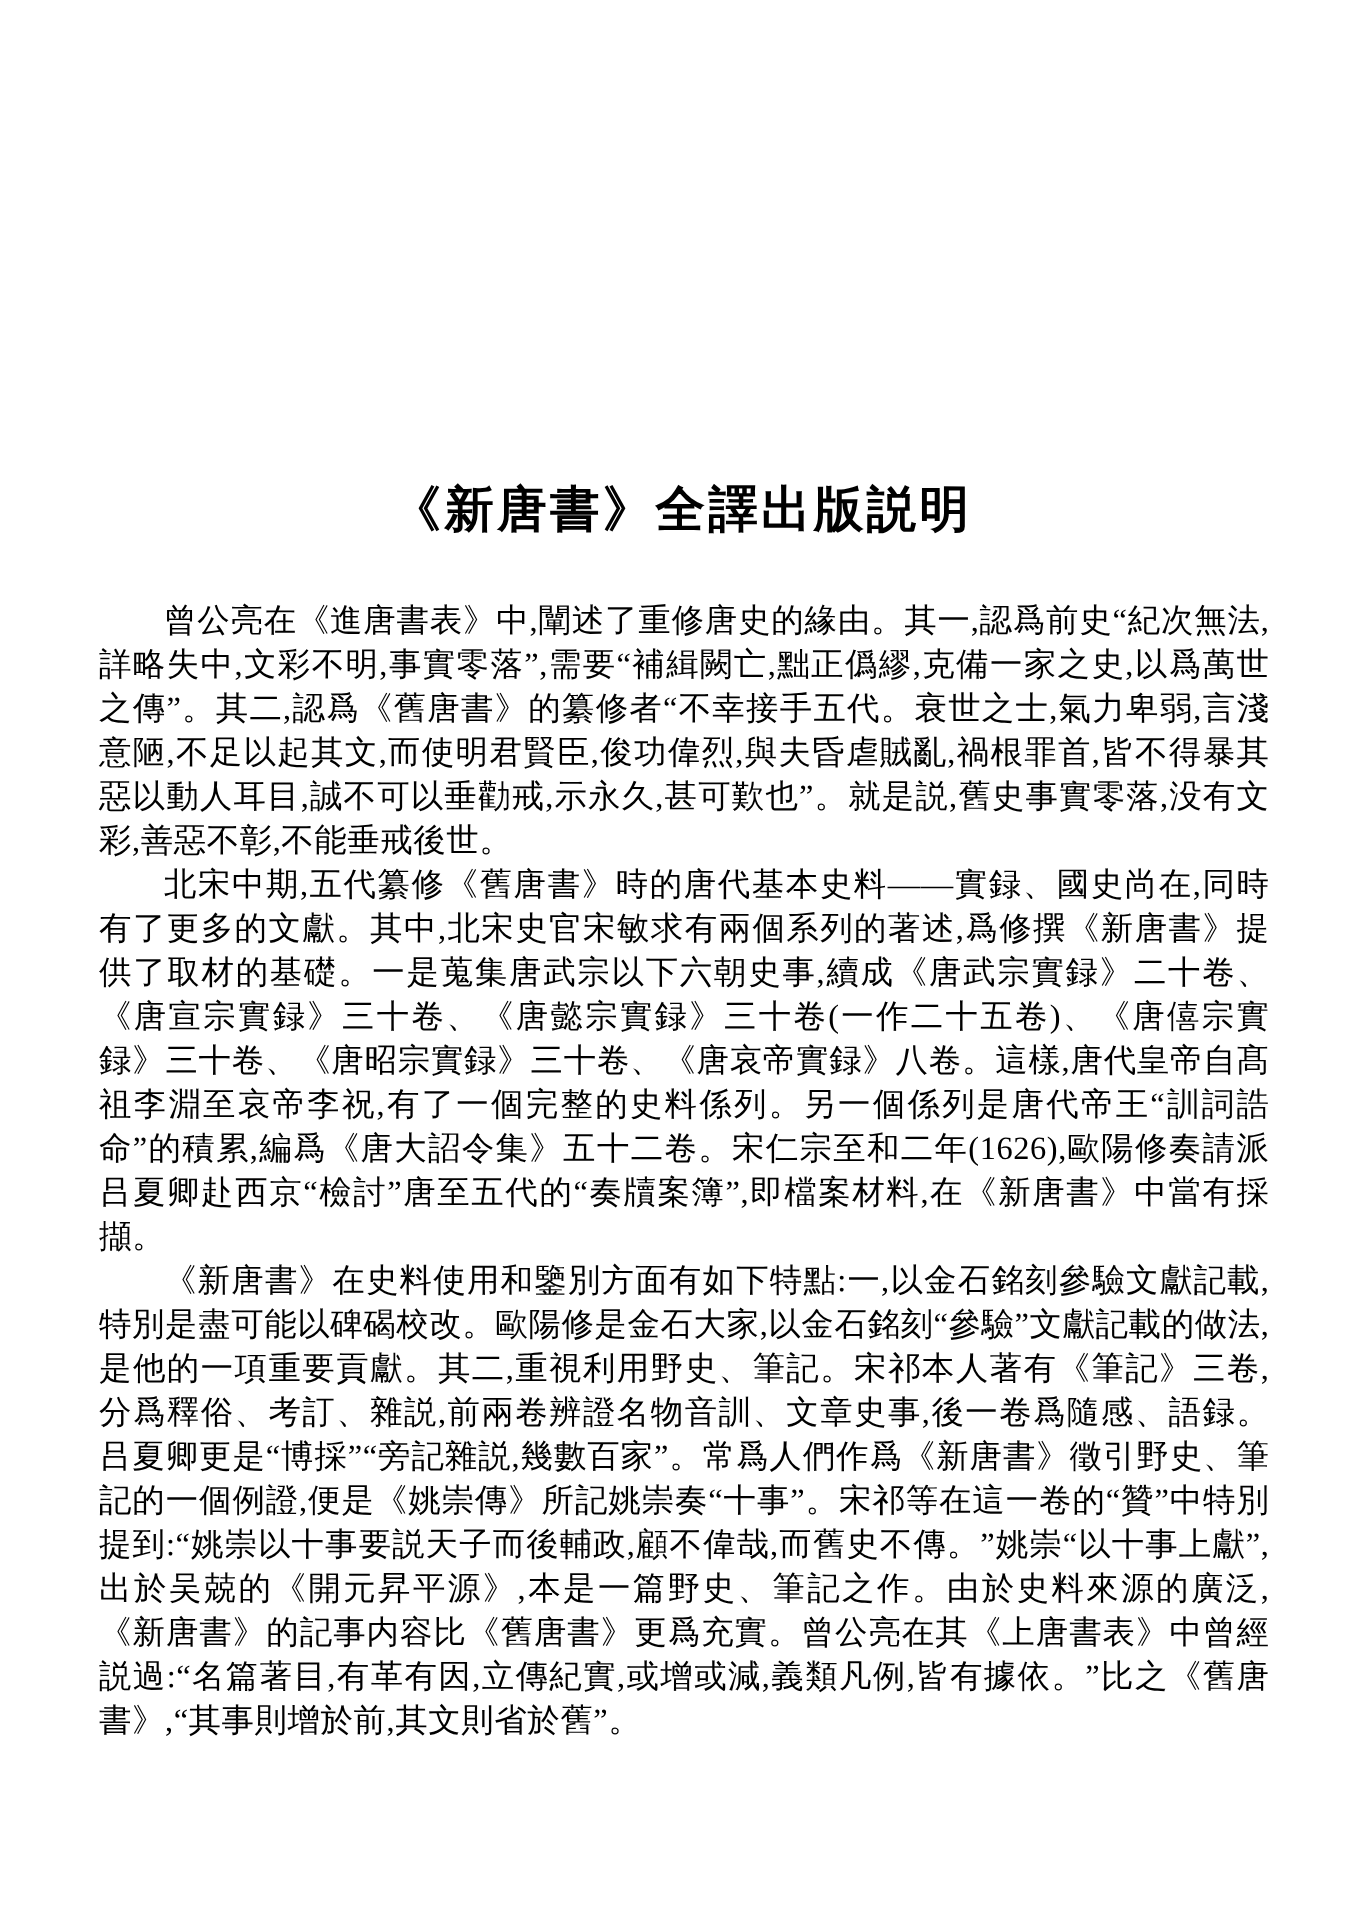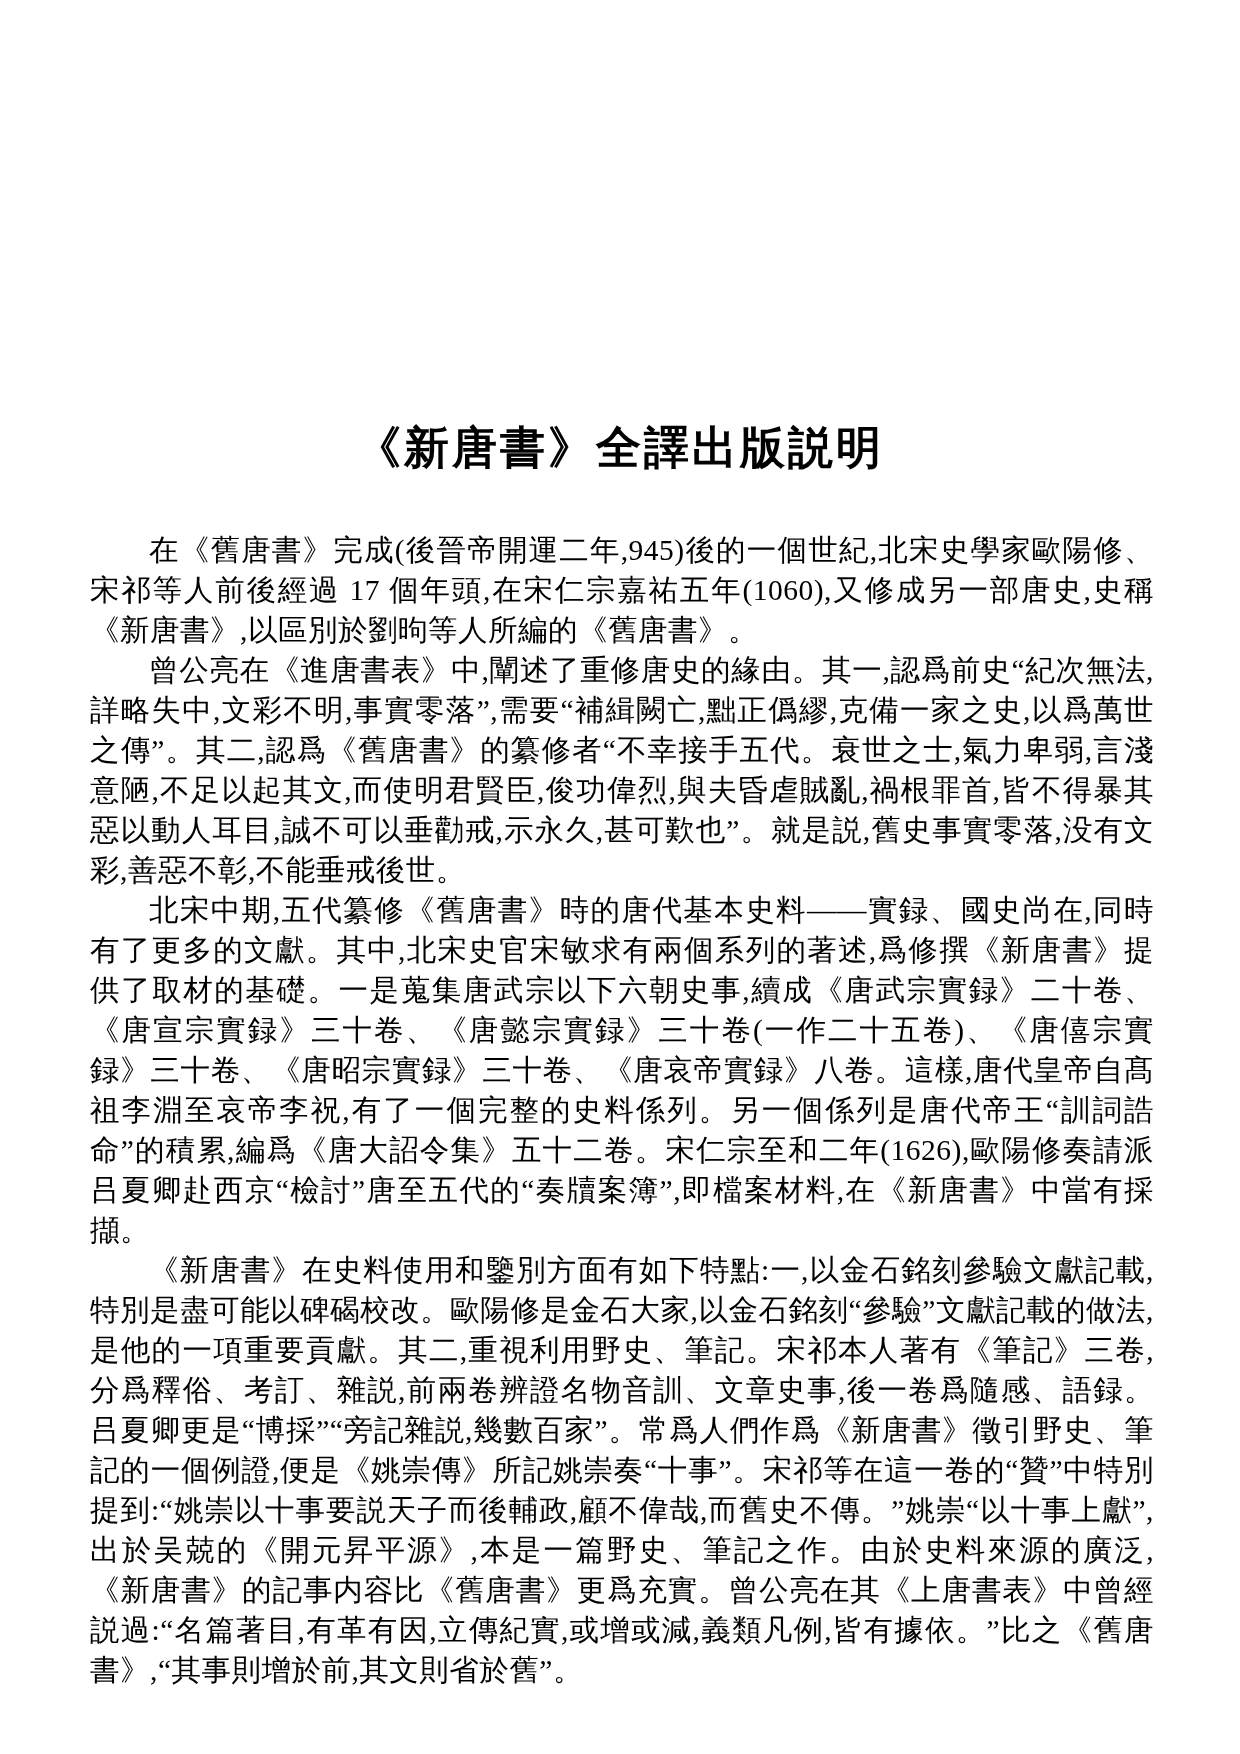--- a/index.html
+++ b/index.html
@@ -12,21 +12,21 @@
     width: 1240px;
     height: 1754px;
     margin: 0 auto;
     background: #ffffff;
     color: #000000;
     font-family: "Liberation Serif", "DejaVu Serif", serif;
     box-sizing: border-box;
     overflow: hidden;
   }
   .doc-title {
-    margin: 0;
+    margin: 15px;
     padding-top: 424px;
     text-align: center;
     font-size: 45px;
     font-weight: bold;
     letter-spacing: 3px;
     line-height: 1.1;
     color: #000000;
   }
   .doc-body {
     margin: 56px 86px 0 90px;
@@ -41,18 +41,17 @@
     padding: 0;
     text-indent: 2em;
   }
 </style>
 </head>
 <body>
 
 <div class="page">
   <h1 class="doc-title">《新唐書》全譯出版説明</h1>
   <div class="doc-body">
-    <p>在《舊唐書》完成(後晉帝開運二年,945)後的一個世紀,北宋史學家歐陽修、宋祁等人前後經過 17 個年頭,在宋仁宗嘉祐五年(1060),又修成另一部唐史,史稱《新唐書》,以區別於劉昫等人所編的《舊唐書》。</p>
     <p>曾公亮在《進唐書表》中,闡述了重修唐史的緣由。其一,認爲前史“紀次無法,詳略失中,文彩不明,事實零落”,需要“補緝闕亡,黜正僞繆,克備一家之史,以爲萬世之傳”。其二,認爲《舊唐書》的纂修者“不幸接手五代。衰世之士,氣力卑弱,言淺意陋,不足以起其文,而使明君賢臣,俊功偉烈,與夫昏虐賊亂,禍根罪首,皆不得暴其惡以動人耳目,誠不可以垂勸戒,示永久,甚可歎也”。就是説,舊史事實零落,没有文彩,善惡不彰,不能垂戒後世。</p>
     <p>北宋中期,五代纂修《舊唐書》時的唐代基本史料——實録、國史尚在,同時有了更多的文獻。其中,北宋史官宋敏求有兩個系列的著述,爲修撰《新唐書》提供了取材的基礎。一是蒐集唐武宗以下六朝史事,續成《唐武宗實録》二十卷、《唐宣宗實録》三十卷、《唐懿宗實録》三十卷(一作二十五卷)、《唐僖宗實録》三十卷、《唐昭宗實録》三十卷、《唐哀帝實録》八卷。這樣,唐代皇帝自髙祖李淵至哀帝李祝,有了一個完整的史料係列。另一個係列是唐代帝王“訓詞誥命”的積累,編爲《唐大詔令集》五十二卷。宋仁宗至和二年(1626),歐陽修奏請派吕夏卿赴西京“檢討”唐至五代的“奏牘案簿”,即檔案材料,在《新唐書》中當有採擷。</p>
     <p>《新唐書》在史料使用和鑒別方面有如下特點:一,以金石銘刻參驗文獻記載,特別是盡可能以碑碣校改。歐陽修是金石大家,以金石銘刻“參驗”文獻記載的做法,是他的一項重要貢獻。其二,重視利用野史、筆記。宋祁本人著有《筆記》三卷,分爲釋俗、考訂、雜説,前兩卷辨證名物音訓、文章史事,後一卷爲隨感、語録。吕夏卿更是“博採”“旁記雜説,幾數百家”。常爲人們作爲《新唐書》徵引野史、筆記的一個例證,便是《姚崇傳》所記姚崇奏“十事”。宋祁等在這一卷的“贊”中特別提到:“姚崇以十事要説天子而後輔政,顧不偉哉,而舊史不傳。”姚崇“以十事上獻”,出於吴兢的《開元昇平源》,本是一篇野史、筆記之作。由於史料來源的廣泛,《新唐書》的記事内容比《舊唐書》更爲充實。曾公亮在其《上唐書表》中曾經説過:“名篇著目,有革有因,立傳紀實,或增或減,義類凡例,皆有據依。”比之《舊唐書》,“其事則增於前,其文則省於舊”。</p>
   </div>
 </div>
 
 </body></html>

